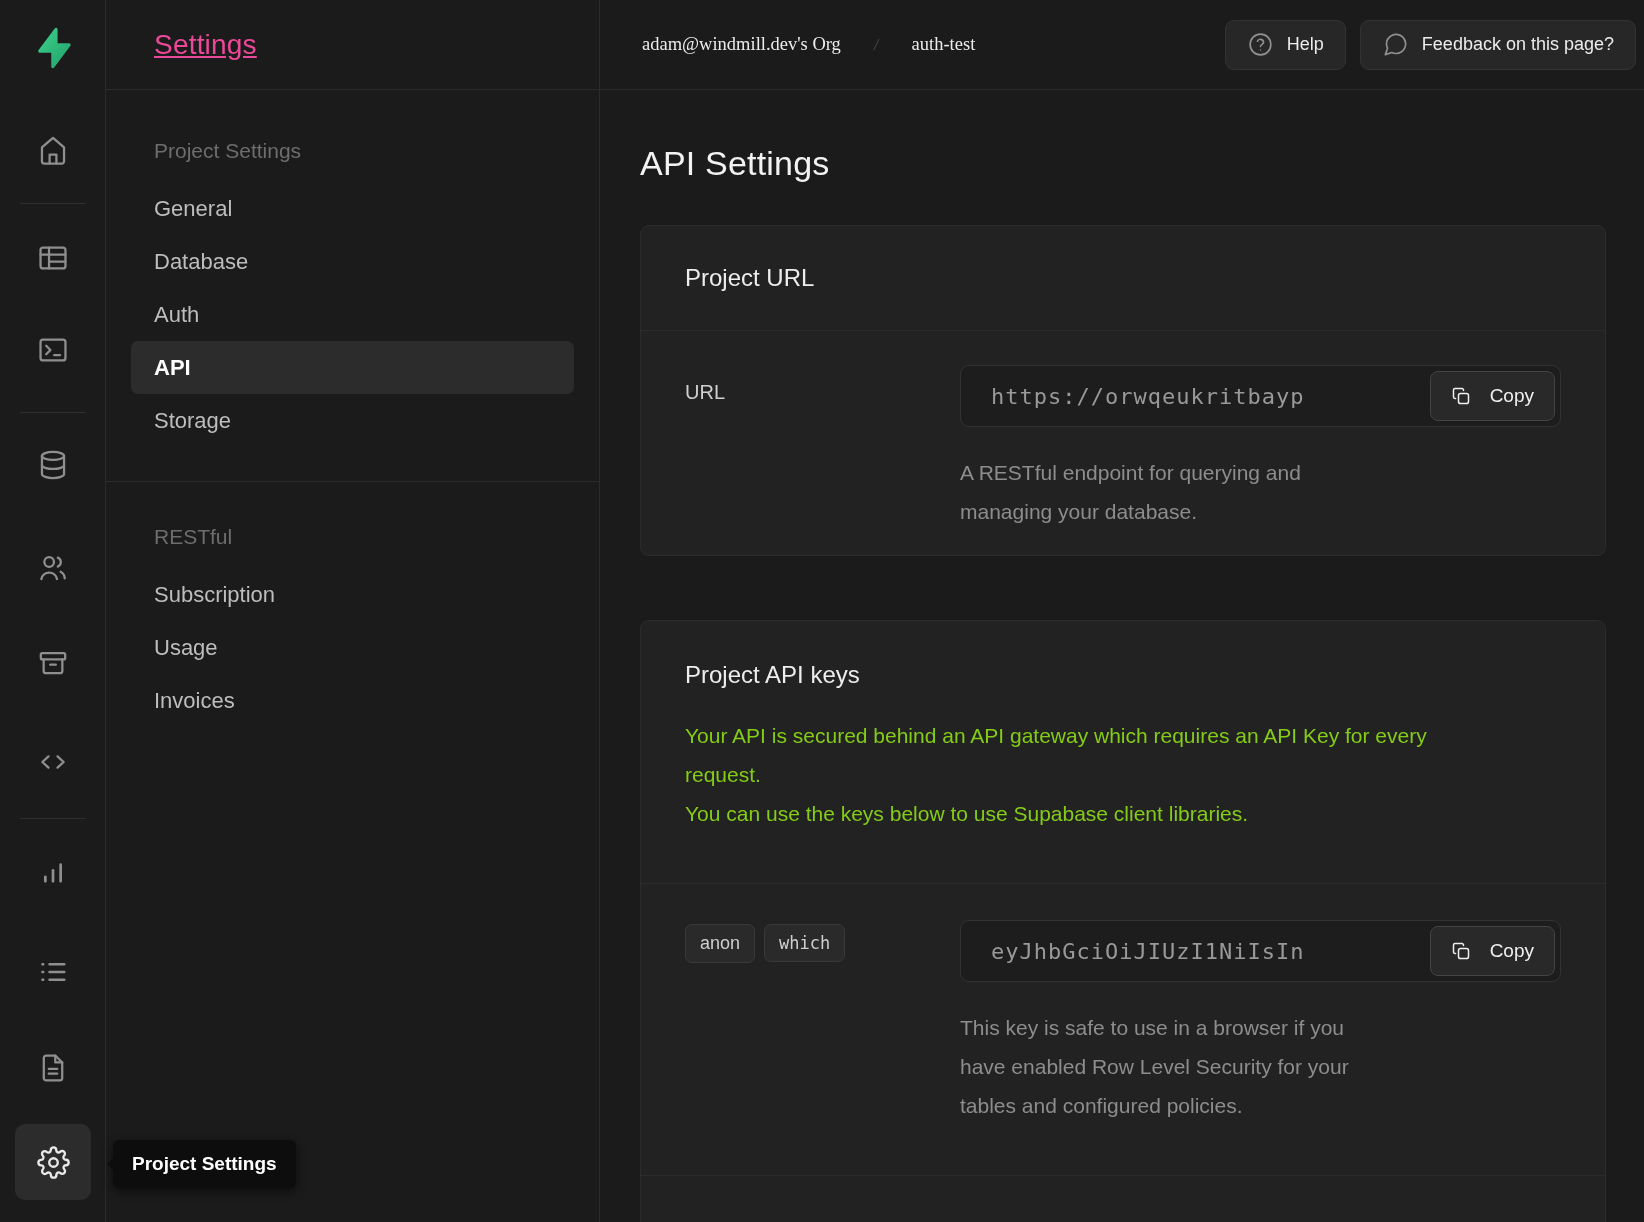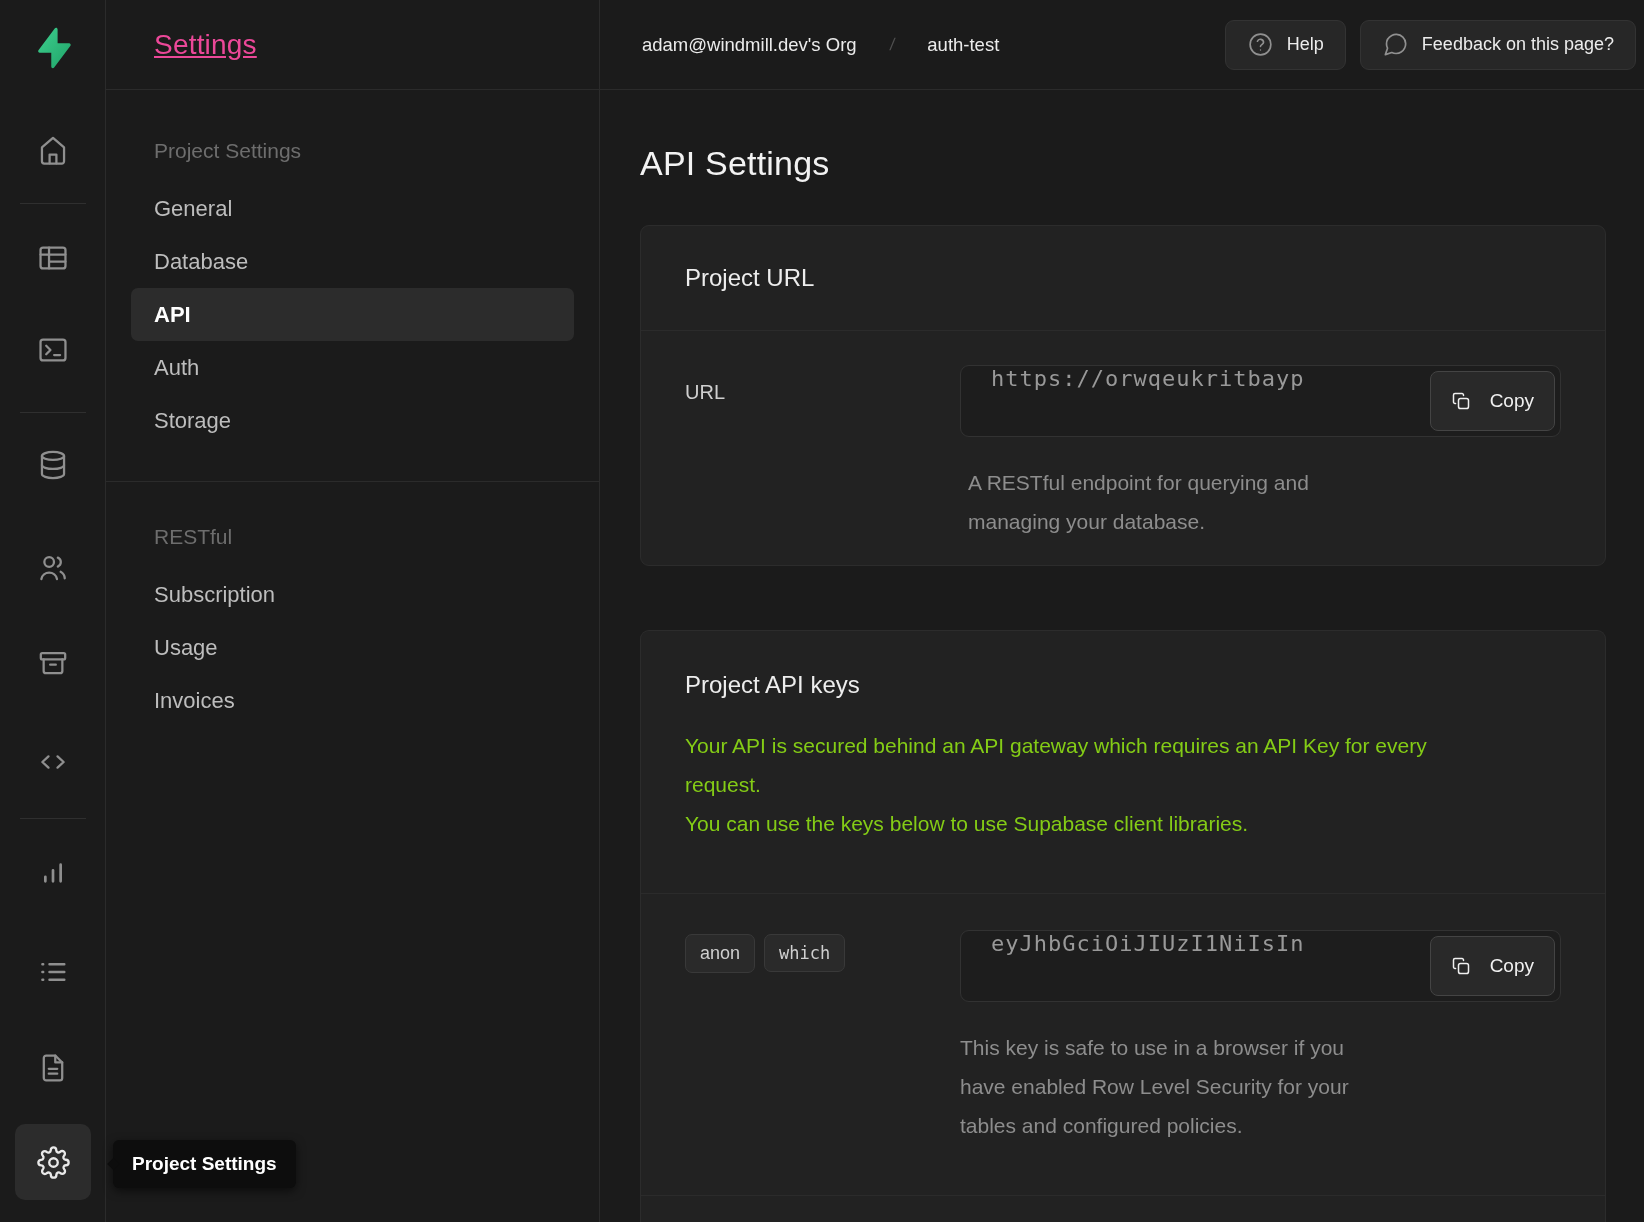--- a/index.html
+++ b/index.html
@@ -36,50 +36,50 @@
               font-size:22px; color:#bdbdbd; cursor:pointer; }
   .nav-item.active { margin:0 25px; padding:0 23px; background:#2c2c2c; border-radius:7px;
                      color:#ffffff; font-weight:700; }
   .nav-divider { margin-top:34px; border-top:1px solid #2b2b2b; }
   .nav-group2 { padding-top:42px; }
 
   
   .content { flex:1; display:flex; flex-direction:column; min-width:0; }
   .topbar { height:90px; flex:0 0 90px; border-bottom:1px solid #2b2b2b;
             display:flex; align-items:center; padding:0 8px 0 42px; }
-  .breadcrumb { display:flex; align-items:center; gap:33px; font-size:18.5px; color:#ececec; }
+  .breadcrumb { display:flex; align-items:center; gap:33px; font-size:18.5px; color:#ececec;font-family:Liberation Serif, serif; }
   .crumb-sep { color:#4f4f4f; font-size:17px; transform:skewX(-8deg); }
   .topbar-actions { margin-left:auto; display:flex; gap:14px; }
   .tb-btn { display:flex; align-items:center; gap:13px; height:50px; padding:0 21px;
             background:#272727; border:1px solid #333333; border-radius:9px;
             color:#ececec; font-size:18px; cursor:pointer; }
   .tb-btn svg { color:#909090; }
 
   .main { flex:1; padding:54px 38px 0 40px; overflow:hidden; }
   .page-title { font-size:34px; font-weight:400; color:#f2f2f2; letter-spacing:.2px; }
 
   .card { background:#222222; border:1px solid #2c2c2c; border-radius:9px; }
   .card1 { margin-top:42px; }
   .card-header { padding:38px 44px; border-bottom:1px solid #2b2b2b; }
   .card-title { font-size:24px; font-weight:400; color:#ededed; }
   .card-body { display:flex; padding:34px 44px 24px; }
   .label-col { flex:0 0 275px; width:275px; font-size:20px; color:#cfcfcf; padding-top:16px; }
   .badge-col { flex:0 0 275px; width:275px; display:flex; gap:9px; align-items:flex-start; padding-top:4px; }
   .value-col { flex:1; min-width:0; }
 
-  .input-wrap { position:relative; height:72px; background:#1d1d1d; border:1px solid #323232;
-                border-radius:9px; display:flex; align-items:flex-start;
+  .input-wrap { position:relative; height:62px; background:#1d1d1d; border:1px solid #323232;
+                border-radius:9px; display:flex; align-items:center;
                 padding:0 160px 0 30px; overflow:hidden; }
   .input-text { font-family:"DejaVu Sans Mono","Liberation Mono",monospace; font-size:22px;
                 letter-spacing:1px; color:#999999; white-space:nowrap; overflow:hidden; }
   .copy-btn { position:absolute; right:5px; top:5px; bottom:5px; display:flex; align-items:center;
               gap:19px; background:#292929; border:1px solid #444444; border-radius:8px;
               padding:0 20px; color:#f0f0f0; font-size:19px; cursor:pointer; }
   .field-desc { margin-top:26px; font-size:21px; line-height:39px; color:#8d8d8d; }
-  .desc-url { max-width:420px;margin-left:8px; }
+  .desc-url { max-width:420px; }
   .desc-key { max-width:430px; }
 
   .card2 { margin-top:64px; min-height:620px; border-radius:9px 9px 0 0; border-bottom:none; }
   .card2-header { padding:40px 44px 50px; border-bottom:1px solid #2b2b2b; }
   .card2-intro { margin-top:27px; font-size:21px; line-height:39px; color:#84cc16; max-width:805px; }
   .card2-intro p { margin:0; }
   .key-row { display:flex; padding:36px 44px 50px; border-bottom:1px solid #2b2b2b; }
   .badge { background:#2a2a2a; border:1px solid #393939; border-radius:7px; padding:8px 14px;
            font-size:18px; color:#cfcfcf; }
   .badge-mono { font-family:"DejaVu Sans Mono","Liberation Mono",monospace; font-size:17px; }
@@ -182,22 +182,22 @@
   </nav>
 
   <nav class="nav-panel">
     <div class="nav-header">
       <span class="nav-title">Settings</span>
     </div>
     <div class="nav-body">
       <div class="nav-section-label">Project Settings</div>
       <div class="nav-item">General</div>
       <div class="nav-item">Database</div>
+      <div class="nav-item">Auth</div>
       <div class="nav-item active">API</div>
-      <div class="nav-item">Auth</div>
       <div class="nav-item">Storage</div>
       <div class="nav-divider"></div>
       <div class="nav-group2">
         <div class="nav-section-label">RESTful</div>
         <div class="nav-item">Subscription</div>
         <div class="nav-item">Usage</div>
         <div class="nav-item">Invoices</div>
       </div>
     </div>
   </nav>

